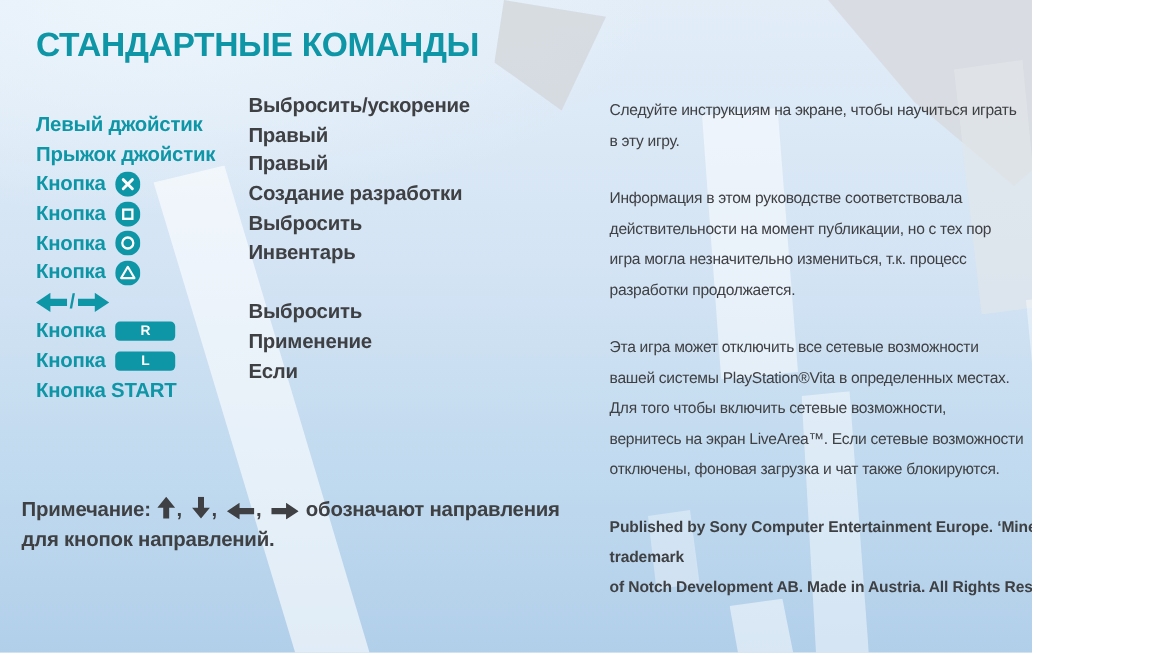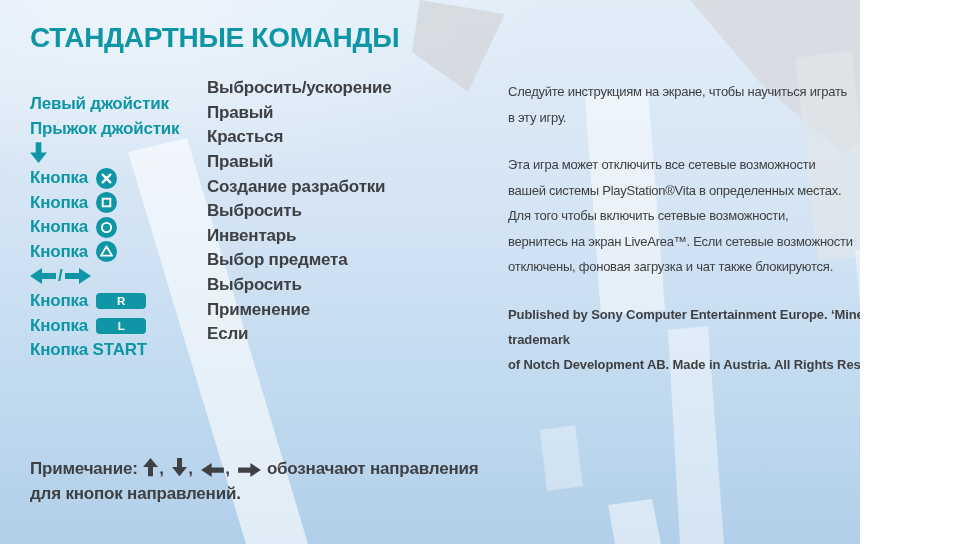--- a/index.html
+++ b/index.html
@@ -37,22 +37,22 @@
   .icon{display:block;flex:0 0 auto;}
   .shoulder{
     width:50px;height:16px;background:#0e96a6;border-radius:4px;
     display:flex;align-items:center;justify-content:center;
     color:#fff;font-size:11.5px;font-weight:700;
   }
   .slash{color:#0e96a6;font-size:17px;font-weight:700;margin:0 2px;}
   .lr-group{display:flex;align-items:center;gap:0;}
 
   .note{
-    position:absolute;left:30px;top:412px;width:452px;
-    color:#3f4043;font-size:17px;font-weight:700;letter-spacing:-0.2px;line-height:25px;margin-top:44px;
+    position:absolute;left:18px;top:412px;width:452px;
+    color:#3f4043;font-size:17px;font-weight:700;letter-spacing:-0.2px;line-height:25px;
   }
   .note .icon{display:inline-block;vertical-align:-3px;margin:0 1px;}
   .note .n-comma{margin-right:3px;}
 
   .info{position:absolute;left:508px;top:79px;width:452px;}
   .info p{
     margin:0 0 22px;white-space:pre-line;
     color:#3f4043;font-size:13px;font-weight:400;letter-spacing:-0.25px;line-height:25.5px;
   }
   .legal{
@@ -85,28 +85,20 @@
     <div class="cmd-row">
       <div class="cmd-label">Левый джойстик</div>
       <div class="cmd-action">Выбросить/ускорение</div>
     </div>
 
     <div class="cmd-row">
       <div class="cmd-label">Прыжок джойстик</div>
       <div class="cmd-action">Правый</div>
     </div>
 
-    <div class="cmd-row">
-      <div class="cmd-label">
-        <svg class="icon" width="17" height="22" viewBox="0 0 18 23">
-            <path d="M6 0 h6 v11 h6 l-9 11 -9 -11 h6 z" fill="#0e96a6"></path>
-          </svg>
-      </div>
-      <div class="cmd-action">Красться</div>
-    </div>
 
 
     <div class="cmd-row">
       <div class="cmd-label">
         <span>Кнопка</span>
         <svg class="icon" width="21" height="21" viewBox="0 0 22 22">
             <circle cx="11" cy="11" r="11" fill="#0e96a6"></circle>
             <path d="M7 7 L15 15 M15 7 L7 15" stroke="#fff" stroke-width="2.5" stroke-linecap="round"></path>
           </svg>
       </div>
@@ -152,21 +144,20 @@
         <span class="lr-group">
           <svg class="icon" width="26" height="16" viewBox="0 0 26 16">
               <path d="M26 5 h-14 v-5 l-12 8 12 8 v-5 h14 z" fill="#0e96a6"></path>
             </svg>
           <span class="slash">/</span>
           <svg class="icon" width="26" height="16" viewBox="0 0 26 16">
               <path d="M0 5 h14 v-5 l12 8 -12 8 v-5 h-14 z" fill="#0e96a6"></path>
             </svg>
         </span>
       </div>
-      <div class="cmd-action">Выбор предмета</div>
     </div>
 
     <div class="cmd-row">
       <div class="cmd-label">
         <span>Кнопка</span>
         <span class="shoulder">R</span>
       </div>
       <div class="cmd-action">Выбросить</div>
     </div>
 
@@ -198,20 +189,24 @@
       </svg><span class="n-comma">,</span>
     <svg class="icon" width="23" height="14" viewBox="0 0 26 16">
         <path d="M0 5 h14 v-5 l12 8 -12 8 v-5 h-14 z" fill="#3f4043"></path>
       </svg>
     <span>обозначают направления для кнопок направлений.</span>
   </div>
 
   <div class="info">
     <p>Следуйте инструкциям на экране, чтобы научиться играть
 в эту игру.</p>
+    <p>Информация в этом руководстве соответствовала
+действительности на момент публикации, но с тех пор
+игра могла незначительно измениться, т.к. процесс
+разработки продолжается.</p>
     <p>Эта игра может отключить все сетевые возможности
 вашей системы PlayStation®Vita в определенных местах.
 Для того чтобы включить сетевые возможности,
 вернитесь на экран LiveArea™. Если сетевые возможности
 отключены, фоновая загрузка и чат также блокируются.</p>
     <div class="legal">Published by Sony Computer Entertainment Europe. ‘Minecraft’ is a trademark
 of Notch Development AB. Made in Austria. All Rights Reserved.</div>
   </div>
 
 </div>

